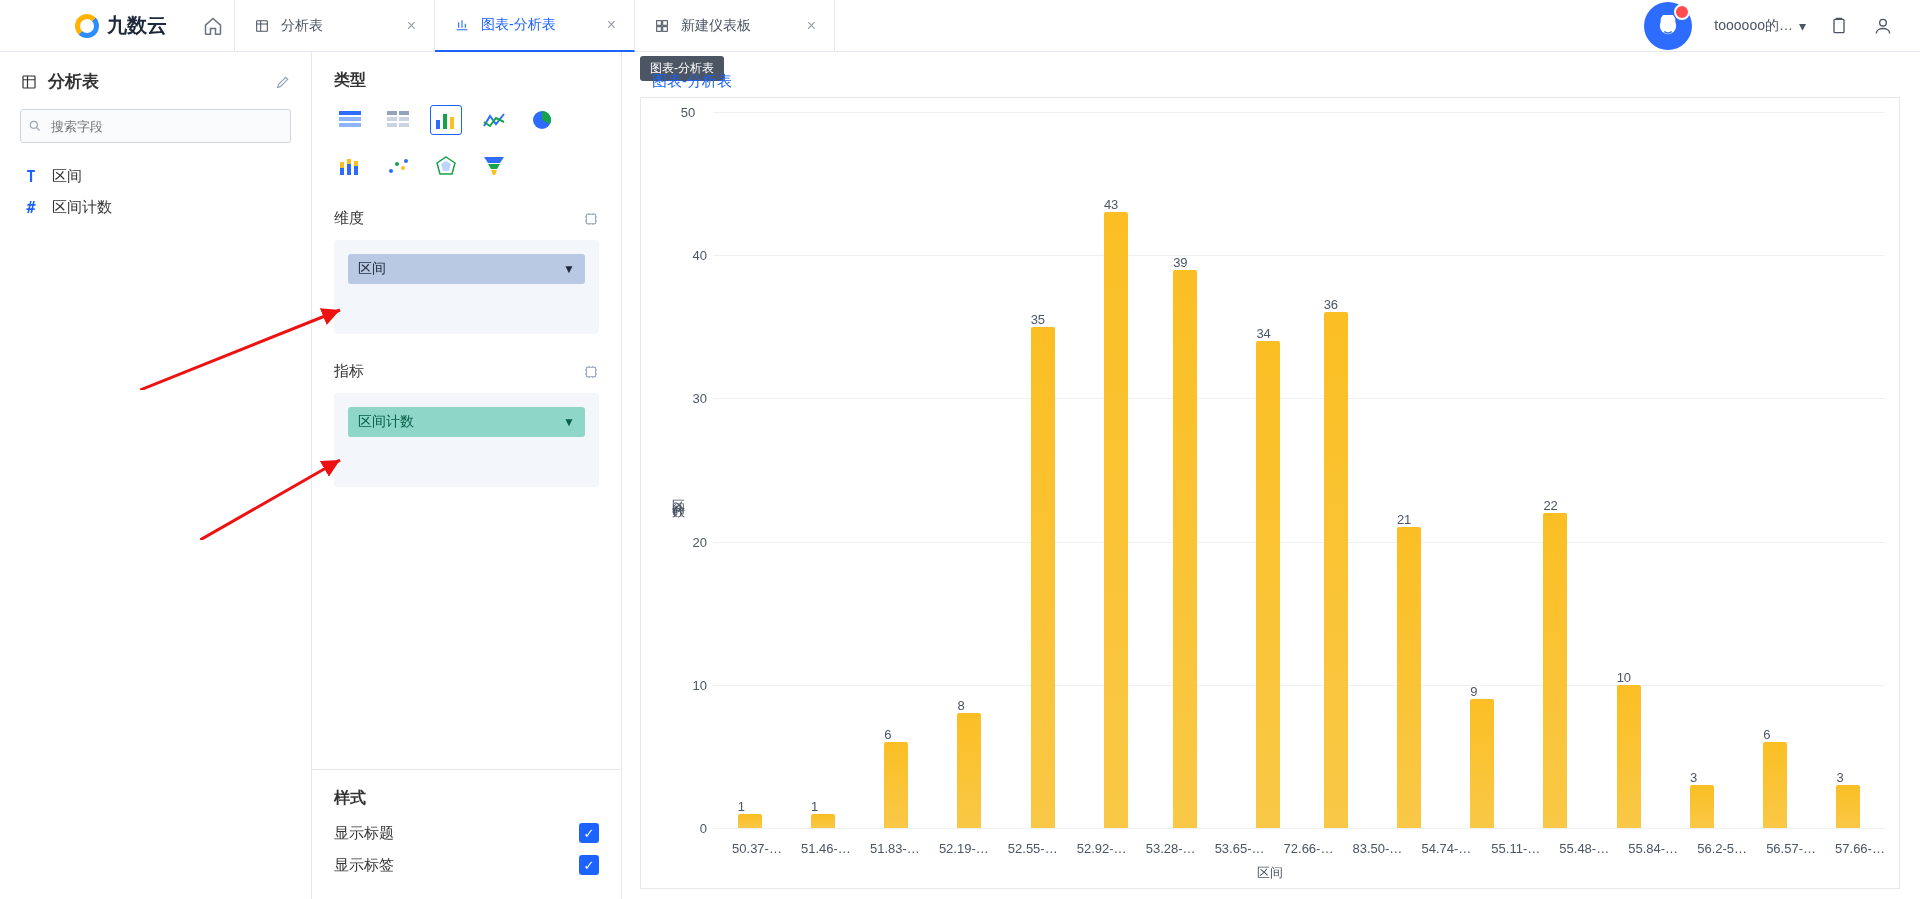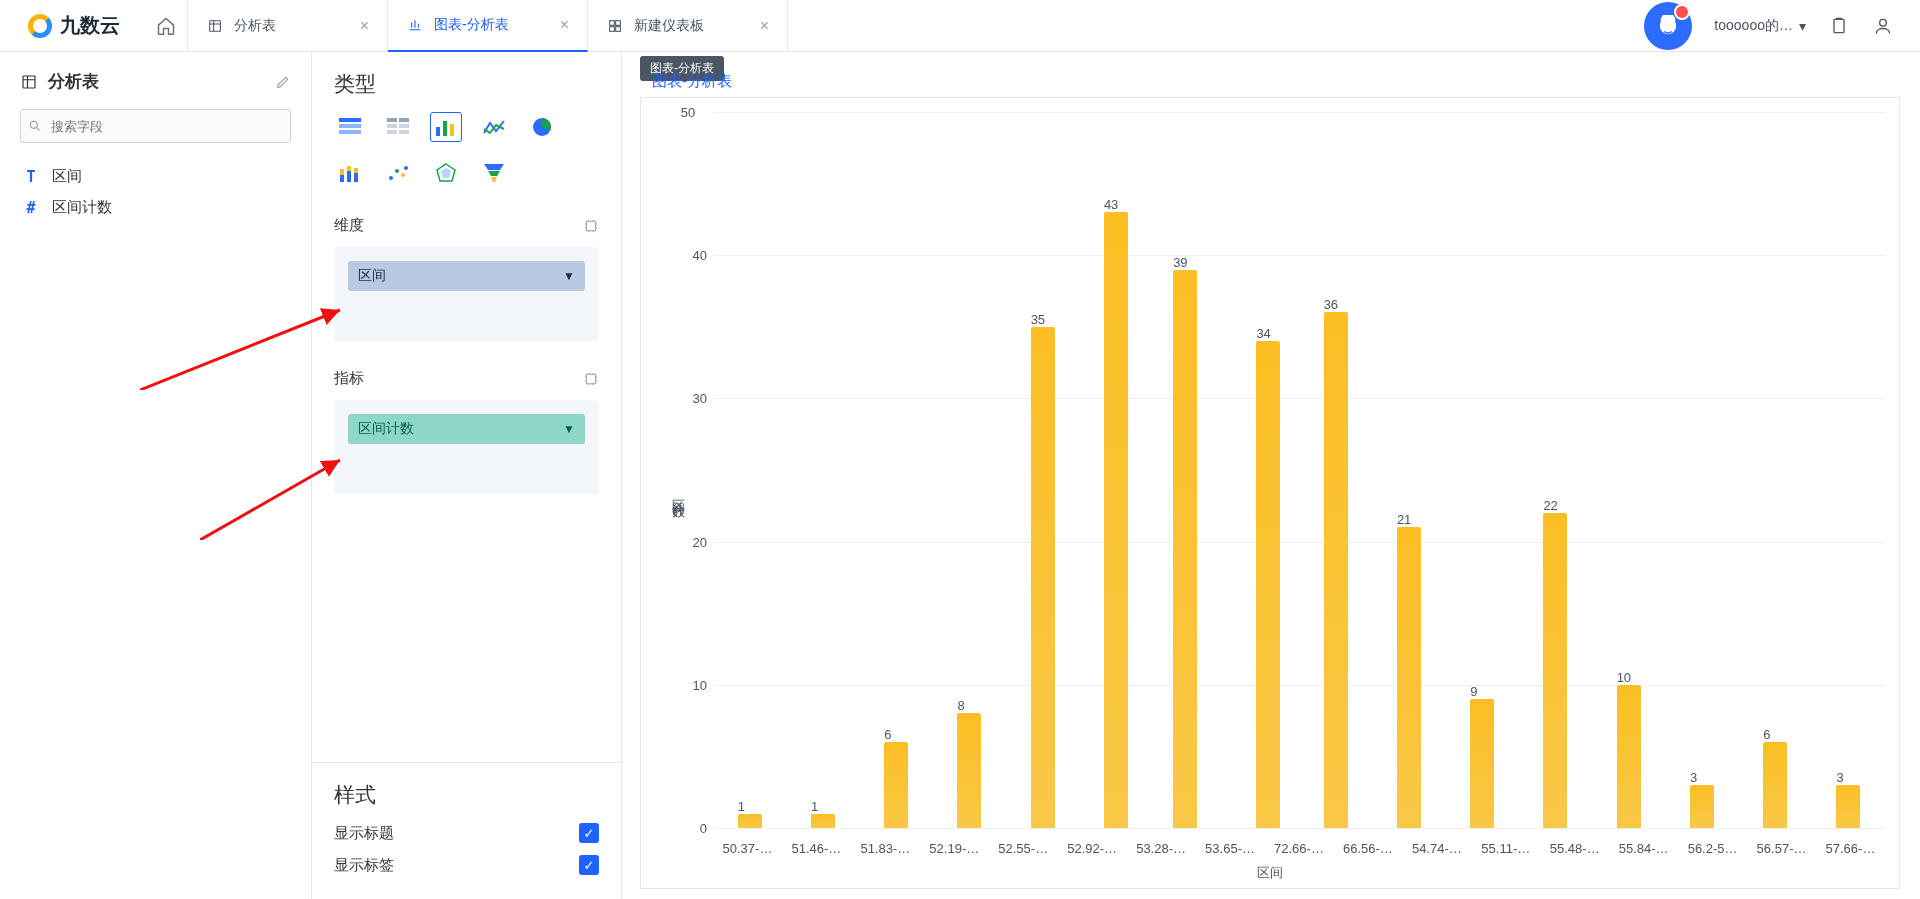--- a/index.html
+++ b/index.html
@@ -1,20 +1,20 @@
 <!DOCTYPE html>
 <html><head>
 <meta charset="utf-8">
 <style>
   * { box-sizing: border-box; }
   html, body { margin: 0; padding: 0; font-family: "Microsoft YaHei", -apple-system, Arial, sans-serif; font-size: 14px; color: #333; background: #fff; }
   body { width: 1920px; height: 899px; overflow: hidden; position: relative; }
 
   
-  .topbar { height: 52px; display: flex; align-items: center; border-bottom: 1px solid #e6e8ef; }
+  .topbar { height: 52px; display: flex; align-items: center; border-bottom: 1px solid #e6e8ef; padding-left: 47px; }
   .logo { display: flex; align-items: center; padding: 0 24px 0 28px; gap: 8px; font-size: 20px; font-weight: 600; color: #1e293b; }
   .logo-mark { width: 24px; height: 24px; border-radius: 50%; background: conic-gradient(from 45deg,#2d8cff 0 50%, #ffb300 50% 100%); position: relative; }
   .logo-mark::after { content:""; position:absolute; inset:5px; border-radius:50%; background:#fff; }
   .home-btn { width: 44px; height: 52px; display:flex; align-items:center; justify-content:center; color:#6b7280; border-right:1px solid #e6e8ef; }
   .tabs { display:flex; height:52px; }
   .tab { position:relative; display:flex; align-items:center; gap:10px; padding:0 18px; min-width:200px; border-right:1px solid #e6e8ef; color:#4b5563; cursor:pointer; }
   .tab.active { color:#1c63ff; border-bottom:2px solid #1c63ff; }
   .tab .close { margin-left:auto; color:#9ca3af; font-size:16px; }
   .tab .ticon { width:18px; height:18px; display:flex; align-items:center; justify-content:center; }
   .tooltip { position:absolute; top:56px; left:640px; background:#4b5563; color:#fff; font-size:12px; padding:4px 10px; border-radius:3px; white-space:nowrap; }
@@ -32,21 +32,21 @@
 
   .panel-title { display:flex; align-items:center; gap:10px; font-size:17px; font-weight:600; margin-bottom:16px; }
   .panel-title .edit-icon { margin-left:auto; color:#94a3b8; }
   .search-box { position:relative; margin-bottom:18px; }
   .search-box input { width:100%; height:34px; padding:0 10px 0 30px; border:1px solid #d0d5dd; border-radius:3px; font-size:13px; color:#333; background:#fafbfc; }
   .search-box .sicon { position:absolute; left:8px; top:50%; transform:translateY(-50%); color:#9ca3af; }
   .field-item { display:flex; align-items:center; gap:12px; padding:6px 2px; color:#333; font-size:15px; }
   .fi-icon { width:18px; text-align:center; color:#1c63ff; font-weight:600; font-family:monospace; }
 
   .cfg-section { padding:18px 22px 4px 22px; }
-  .cfg-heading { font-size:21px; font-weight:400; margin-bottom:14px; }
+  .cfg-heading { font-size:16px; font-weight:700; margin-bottom:14px; }
   .type-grid { display:flex; flex-wrap:wrap; gap:16px; }
   .type-item { width:32px; height:30px; display:flex; align-items:center; justify-content:center; border:1px solid transparent; border-radius:3px; cursor:pointer; }
   .type-item.selected { border-color:#1c63ff; }
   .dim-row, .met-row { display:flex; align-items:center; font-size:15px; font-weight:500; color:#333; margin-top:6px; }
   .dim-row .gear, .met-row .gear { margin-left:auto; color:#94a3b8; }
   .drop-well { margin-top:12px; padding:14px 14px 50px 14px; border-radius:4px; }
   .drop-well.dim { background:#f3f6fa; }
   .drop-well.met { background:#f3f6fa; }
   .pill { height:30px; display:flex; align-items:center; padding:0 10px; border-radius:3px; font-size:14px; position:relative; }
   .pill.dim { background:#b9c8e3; color:#1e293b; }
@@ -63,21 +63,21 @@
   .plot { position:absolute; left:72px; right:14px; top:14px; bottom:60px; }
   .grid-line { position:absolute; left:0; right:0; border-top:1px solid #eef0f4; }
   .y-tick { position:absolute; left:-44px; width:38px; text-align:right; font-size:13px; color:#4b5563; transform:translateY(-50%); }
   .y-title { position:absolute; left:28px; top:50%; transform:translateY(-50%); font-size:13px; color:#4b5563; writing-mode:vertical-rl; text-orientation:upright; letter-spacing:2px; }
   .x-title { position:absolute; left:50%; bottom:6px; transform:translateX(-50%); font-size:13px; color:#4b5563; }
   .bars { position:absolute; inset:0; display:flex; align-items:flex-end; }
   .bar-col { flex:1; display:flex; flex-direction:column; align-items:center; justify-content:flex-end; height:100%; position:relative; }
   .bar { width:24px; background:linear-gradient(180deg,#fbbf24,#f9c846); border-radius:2px 2px 0 0; }
   .bar-label { position:absolute; top:0; font-size:13px; color:#4b5563; transform:translateY(-100%); }
   .x-labels { position:absolute; left:72px; right:14px; bottom:32px; display:flex; }
-  .x-labels > div { flex:1; text-align:center; font-size:13px; color:#4b5563; white-space:nowrap; overflow:hidden; text-overflow:ellipsis; }
+  .x-labels > div { flex:1; text-align:right; font-size:13px; color:#4b5563; white-space:nowrap; overflow:hidden; text-overflow:ellipsis; }
 
   svg { display:block; }
 </style>
 </head>
 <body>
 
 <div class="topbar">
   <div class="logo">
     <span class="logo-mark"></span>
     <span>九数云</span>
@@ -429,21 +429,21 @@
       <div class="x-labels" id="xlabels">
           <div>50.37-…</div>
           <div>51.46-…</div>
           <div>51.83-…</div>
           <div>52.19-…</div>
           <div>52.55-…</div>
           <div>52.92-…</div>
           <div>53.28-…</div>
           <div>53.65-…</div>
           <div>72.66-…</div>
-          <div>66.56-…</div>
+          <div>83.50-…</div>
           <div>54.74-…</div>
           <div>55.11-…</div>
           <div>55.48-…</div>
           <div>55.84-…</div>
           <div>56.2-5…</div>
           <div>56.57-…</div>
           <div>57.66-…</div>
         </div>
       <div class="x-title">区间</div>
     </div>

